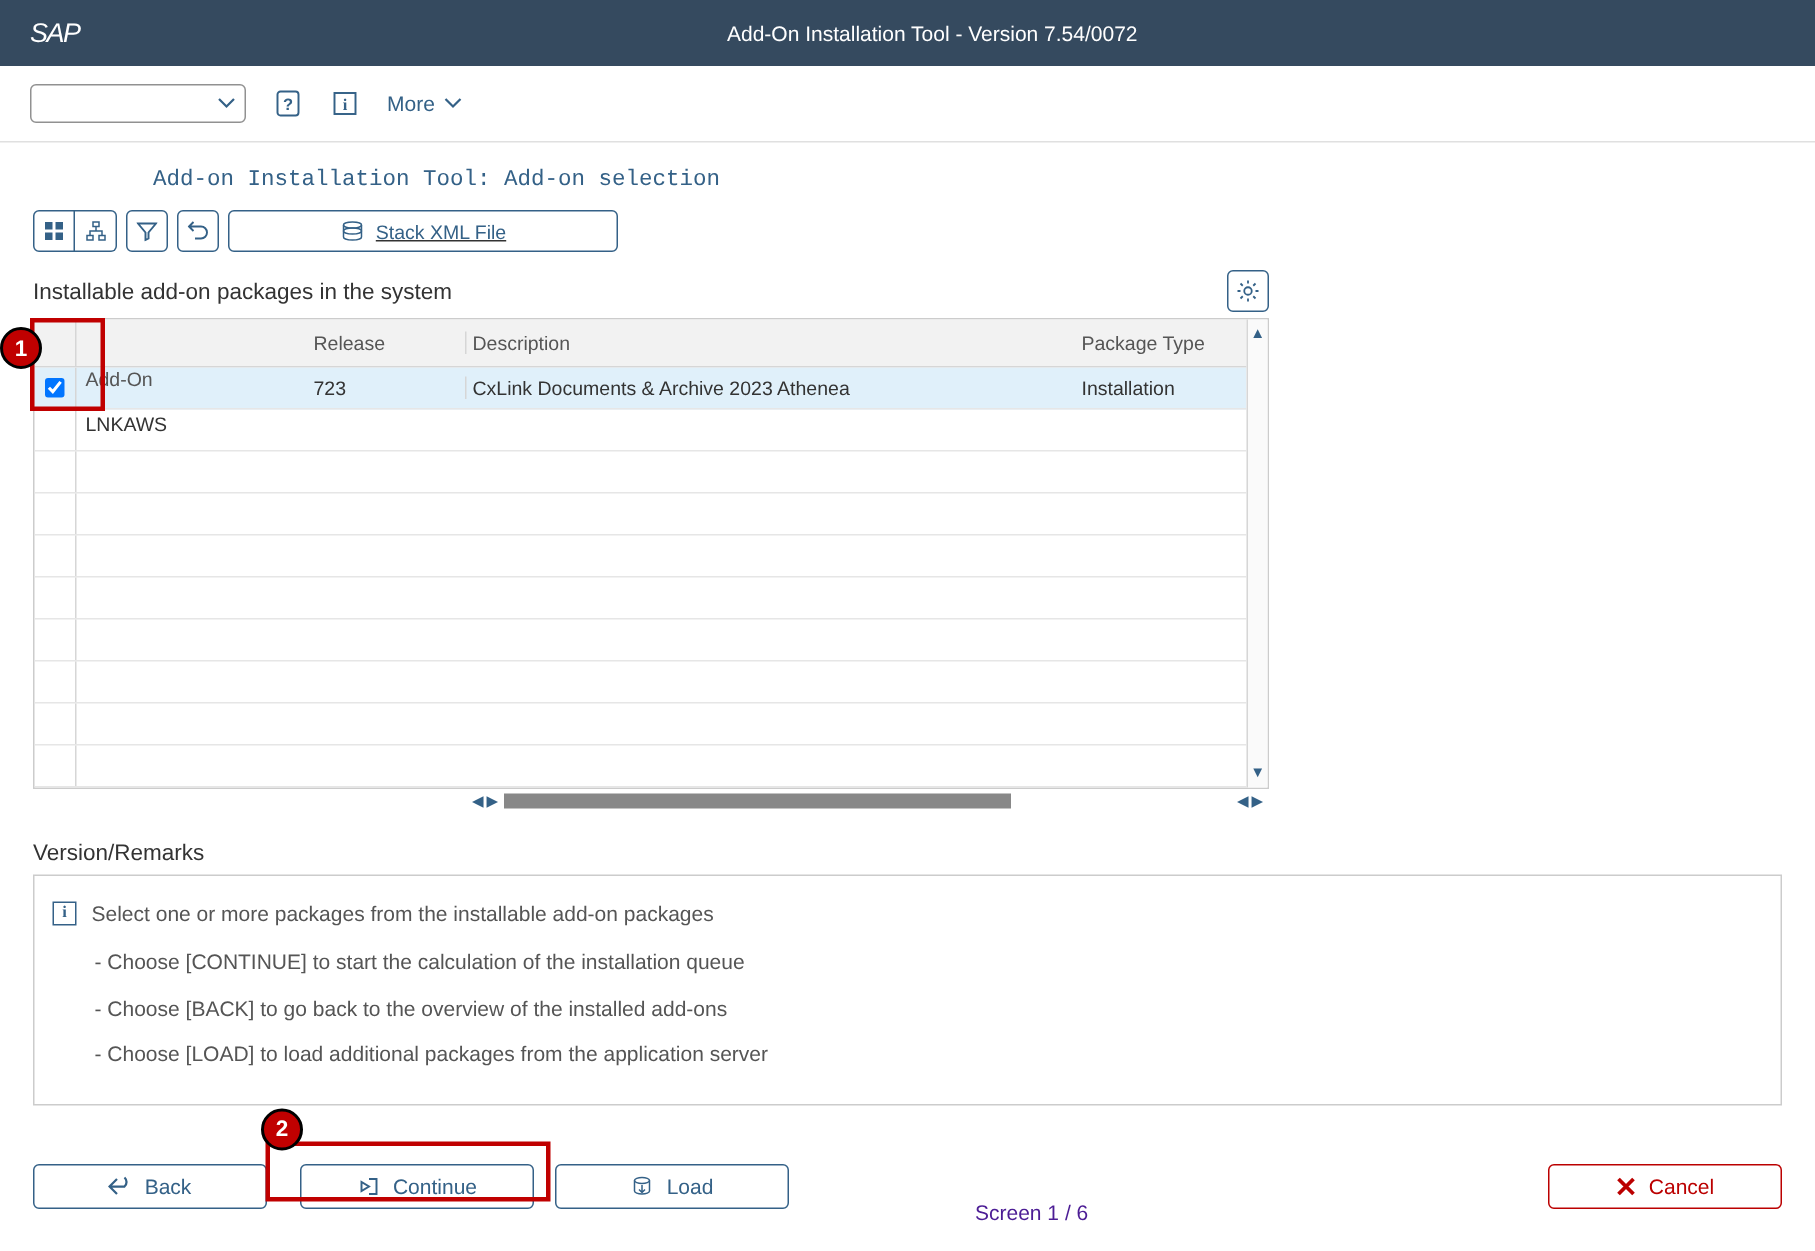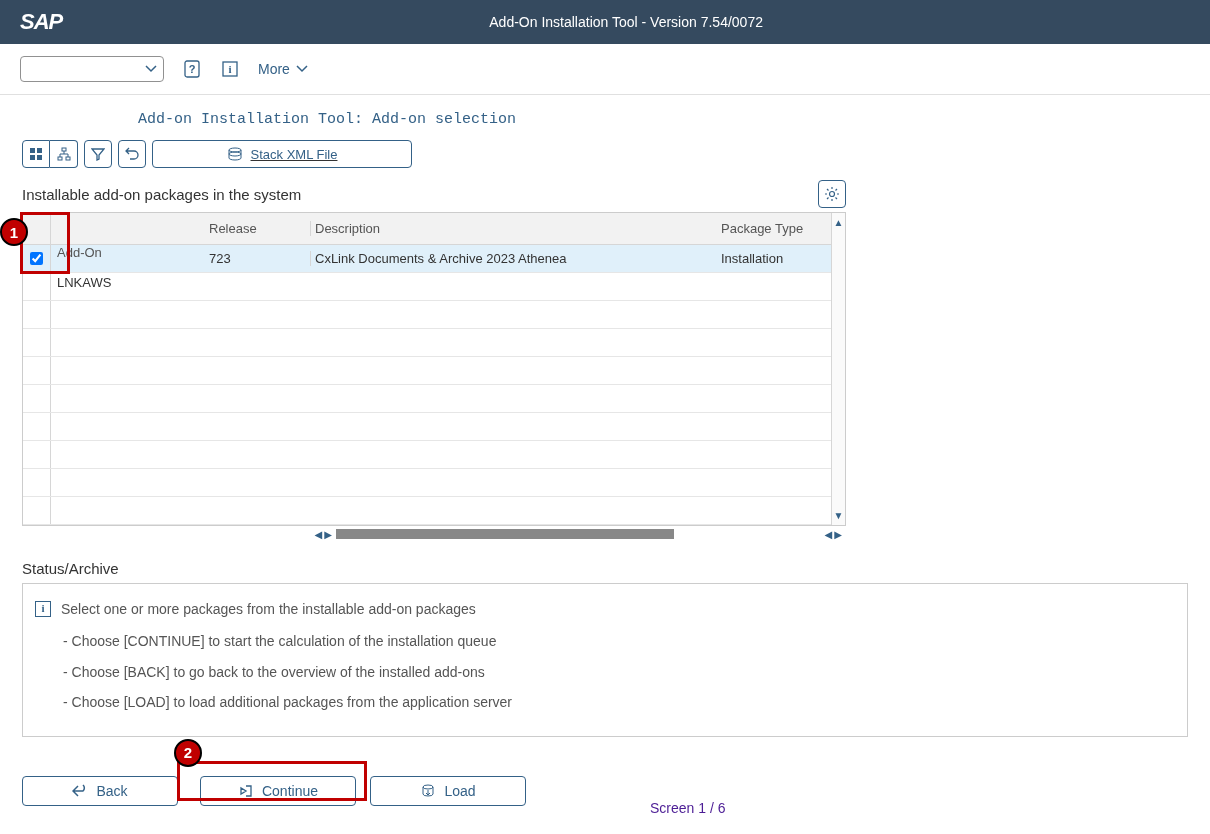--- a/index.html
+++ b/index.html
@@ -1,28 +1,28 @@
 <!DOCTYPE html>
 <html><head>
   <meta charset="utf-8">
   <style>
     * { box-sizing: border-box; margin: 0; padding: 0; }
     body { font-family: Arial, sans-serif; font-size: 13px; background: #fff; color: #333; width: 1210px; }
     
     .header-bar { background: #354a5f; height: 44px; display: flex; align-items: center; padding: 0 20px; }
-    .sap-logo { color: #fff; font-weight: bold; font-style: italic; font-size: 22px; letter-spacing: -1px; }
+    .sap-logo { color: #fff; font-weight: normal; font-style: italic; font-size: 18px; letter-spacing: -1px; }
     .header-title { flex: 1; text-align: center; color: #fff; font-size: 14px; }
     
     .toolbar-row { display: flex; align-items: center; padding: 12px 20px; gap: 18px; border-bottom: 1px solid #e0e0e0; }
     .dropdown-box { width: 144px; height: 26px; border: 1px solid #919191; border-radius: 4px; display: flex; align-items: center; justify-content: flex-end; padding-right: 6px; color: #346187; cursor: pointer; }
     .toolbar-icon { width: 20px; height: 20px; display: flex; align-items: center; justify-content: center; cursor: pointer; color: #346187; }
     .more-btn { display: flex; align-items: center; gap: 6px; color: #346187; font-size: 14px; cursor: pointer; }
     
     .main-content { padding: 16px 22px; }
-    .section-title { font-family: 'Courier New', monospace; color: #346187; font-size: 15px; text-align: left; margin-left: 116px; margin-bottom: 12px; }
+    .section-title { font-family: 'Courier New', monospace; color: #346187; font-size: 15px; text-align: left; margin-left: 80px; margin-bottom: 12px; }
     
     .button-row { display: flex; gap: 6px; align-items: center; margin-bottom: 12px; text-decoration: underline; }
     .icon-btn { height: 28px; min-width: 28px; border: 1px solid #346187; border-radius: 4px; background: #fff; display: flex; align-items: center; justify-content: center; padding: 0 5px; cursor: pointer; color: #346187; }
     .btn-group { display: flex; }
     .btn-group .icon-btn:first-child { border-top-right-radius: 0; border-bottom-right-radius: 0; }
     .btn-group .icon-btn:last-child { border-top-left-radius: 0; border-bottom-left-radius: 0; border-left: none; }
     .stack-btn { width: 260px; gap: 8px; font-size: 13px; }
     
     .table-title-row { display: flex; justify-content: space-between; align-items: center; margin-bottom: 4px; width: 824px; }
     .table-title { font-size: 15px; color: #333; }
@@ -253,21 +253,21 @@
           <span>▶</span>
         </div>
       <div class="hscroll-track"></div>
       <div class="hscroll-spacer2">
           <span>◀</span>
           <span>▶</span>
         </div>
     </div>
   </div>
 
-  <div class="status-title">Status/Archive</div>
+  <div class="status-title">Version/Remarks</div>
   <div class="status-box">
     <div class="status-line1">
       <div class="info-icon-sm">i</div>
       <span>Select one or more packages from the installable add-on packages</span>
     </div>
     <div class="status-sub">- Choose [CONTINUE] to start the calculation of the installation queue</div>
     <div class="status-sub">- Choose [BACK] to go back to the overview of the installed add-ons</div>
     <div class="status-sub">- Choose [LOAD] to load additional packages from the application server</div>
   </div>
 
@@ -290,14 +290,20 @@
     <div class="footer-btn">
       <svg width="16" height="14" viewBox="0 0 16 14">
           <ellipse cx="8" cy="3" rx="5" ry="2" fill="none" stroke="#346187"></ellipse>
           <path d="M3 3 L3 10 A5 2 0 0 0 13 10 L13 3" fill="none" stroke="#346187"></path>
           <path d="M8 6 L8 11 M6 9 L8 11 L10 9" fill="none" stroke="#346187"></path>
         </svg>
       <span>Load</span>
     </div>
     <div class="screen-indicator">Screen 1 / 6</div>
     <div style="flex:1"></div>
+    <div class="footer-btn cancel">
+      <svg width="14" height="14" viewBox="0 0 14 14">
+          <path d="M2 2 L12 12 M12 2 L2 12" stroke="#b00" stroke-width="2.5"></path>
+        </svg>
+      <span>Cancel</span>
+    </div>
   </div>
 </div>
 
 </body></html>

